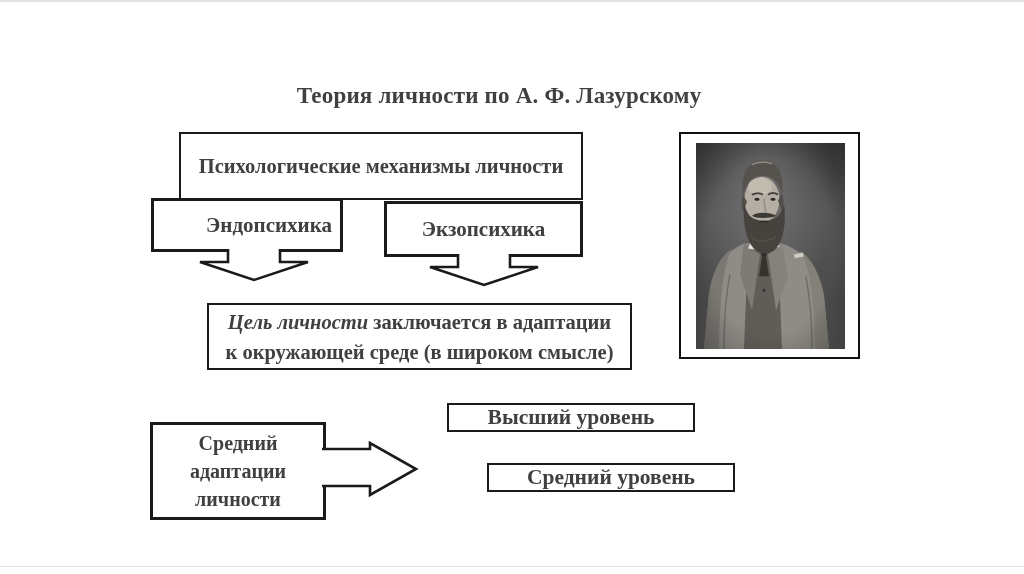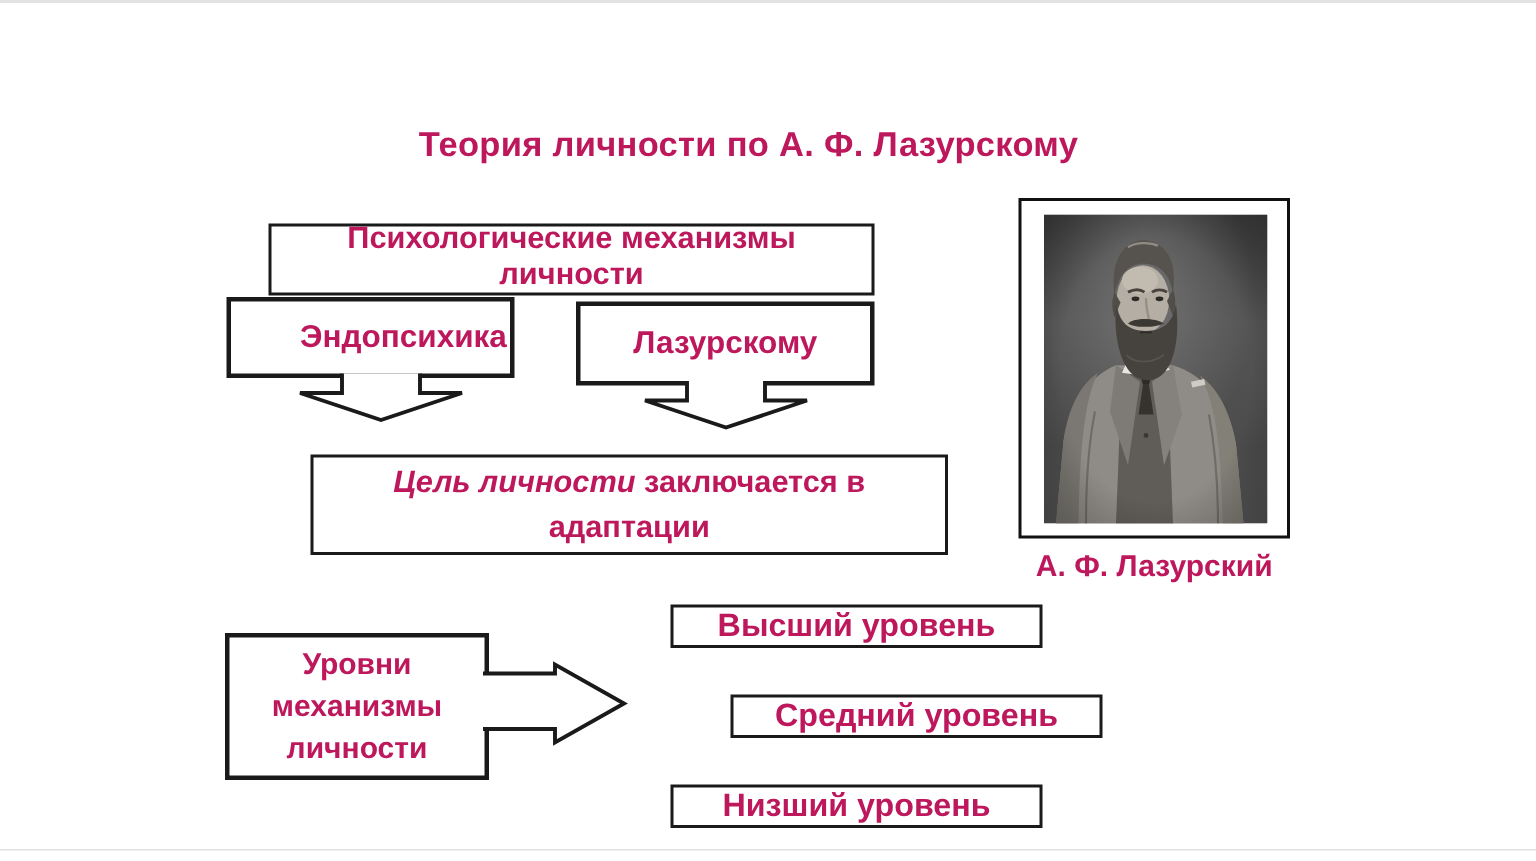--- a/index.html
+++ b/index.html
@@ -1,34 +1,34 @@
 <!DOCTYPE html>
 <html><head>
 <meta charset="utf-8">
 <style>
   html,body{margin:0;padding:0;background:#ffffff;}
   .stage{
     position:relative;width:1024px;height:574px;background:#ffffff;overflow:hidden;
-    font-family:Liberation Sans, sans-serif;color:#be185d;
+    font-family:Liberation Serif, serif;color:#404040;
   }
   .hairline{position:absolute;background:#e2e2e2;}
   .hl-top{left:0;top:0;width:1024px;height:2px;}
   .hl-bottom{left:0;top:566px;width:1024px;height:1px;}
 
   .title{
     position:absolute;left:499px;top:83px;transform:translateX(-50%);
     font-size:23px;font-weight:bold;white-space:nowrap;letter-spacing:.2px;
   }
 
   .box{
     position:absolute;background:#fff;border:3px solid #1a1a1a;box-sizing:border-box;
     display:flex;align-items:center;justify-content:center;flex-direction:column;
     text-align:center;font-weight:bold;z-index:1;
   }
-  .box-mech {left:179px;top:149px;width:404px;height:48px;border-width:2.5px;font-size:20.5px;justify-content:flex-end;}
+  .box-mech {left:179px;top:132px;width:404px;height:68px;border-width:2.5px;font-size:20.5px;}
   .box-endo {left:151px;top:198px;width:192px;height:54px;font-size:21px;padding-left:44px;}
   .box-exo  {left:384px;top:201px;width:199px;height:56px;font-size:21px;}
   .box-goal {left:163px;top:303px;width:425px;height:67px;border-width:2.5px;font-size:20.5px;line-height:30px;margin-left:44px;}
   .box-goal .emph{font-style:italic;}
   .box-levels-label{left:150px;top:422px;width:176px;height:98px;font-size:20px;line-height:28px;padding:0 22px;}
   .box-level{left:447px;width:248px;height:29px;border-width:2.5px;font-size:21.5px;}
   .box-level-0{top:403px;}
   .box-level-1{top:463px;margin-left:40px;}
   .box-level-2{top:523px;}
 
@@ -60,50 +60,48 @@
 
   <div class="box box-mech">
     <span>Психологические механизмы личности</span>
   </div>
 
   <div class="box box-endo">
     <span>Эндопсихика</span>
   </div>
 
   <div class="box box-exo">
-    <span>Лазурскому</span>
+    <span>Экзопсихика</span>
   </div>
 
   <svg class="arrow-svg arr-endo" width="122" height="34" viewBox="0 0 122 34" aria-hidden="true">
     <path d="M35,0 L35,13 L7,13 L61,31 L115,13 L87,13 L87,0" fill="#ffffff" stroke="#1a1a1a" stroke-width="2.6" stroke-linejoin="miter"></path>
   </svg>
   <svg class="arrow-svg arr-exo" width="122" height="34" viewBox="0 0 122 34" aria-hidden="true">
     <path d="M35,0 L35,13 L7,13 L61,31 L115,13 L87,13 L87,0" fill="#ffffff" stroke="#1a1a1a" stroke-width="2.6" stroke-linejoin="miter"></path>
   </svg>
 
   <div class="box box-goal">
     <div><span class="emph">Цель личности</span><span> заключается в адаптации</span></div>
+    <div>к окружающей среде (в широком смысле)</div>
   </div>
 
   <div class="box box-levels-label">
-    <span>Уровни механизмы личности</span>
+    <span>Средний адаптации личности</span>
   </div>
 
   <svg class="arrow-svg arr-right" width="100" height="60" viewBox="0 0 100 60" aria-hidden="true">
     <path d="M2,9 L50,9 L50,3 L96,29 L50,55 L50,46 L2,46" fill="#ffffff" stroke="#1a1a1a" stroke-width="2.6" stroke-linejoin="miter"></path>
   </svg>
 
   <div class="box box-level box-level-0">
     <span>Высший уровень</span>
   </div>
   <div class="box box-level box-level-1">
     <span>Средний уровень</span>
-  </div>
-  <div class="box box-level box-level-2">
-    <span>Низший уровень</span>
   </div>
 
   <div class="photo-frame">
     <svg class="photo-inner" viewBox="0 0 149 207" preserveAspectRatio="none" aria-hidden="true">
       <defs>
         <linearGradient id="pbg" x1="0" y1="0" x2="0" y2="1">
           <stop offset="0" stop-color="#3e3e3e"></stop>
           <stop offset="0.35" stop-color="#545454"></stop>
           <stop offset="0.75" stop-color="#4c4c4c"></stop>
           <stop offset="1" stop-color="#585858"></stop>
@@ -158,15 +156,14 @@
       <path d="M66,71 C68,73 71,73 73,71" stroke="#8b8378" stroke-width="1.4" fill="none"></path>
 
       <path d="M48,60 C46,84 52,102 60,108 C66,112 72,112 78,108 C86,102 91,84 88,60 C86,72 80,78 68,78 C56,78 50,72 48,60 Z" fill="#46433e"></path>
       <path d="M55,94 C60,100 72,100 80,94" stroke="#57544e" stroke-width="1.2" fill="none"></path>
       <path d="M56,73 C60,69 74,69 80,73 C74,76 60,76 56,73 Z" fill="#3b3934"></path>
       <path d="M64,79 L72,79" stroke="#2e2c28" stroke-width="1.2"></path>
 
       <rect width="149" height="207" fill="url(#vig)"></rect>
     </svg>
   </div>
-  <div class="photo-caption">А. Ф. Лазурский</div>
 
 </div>
 
 </body></html>

